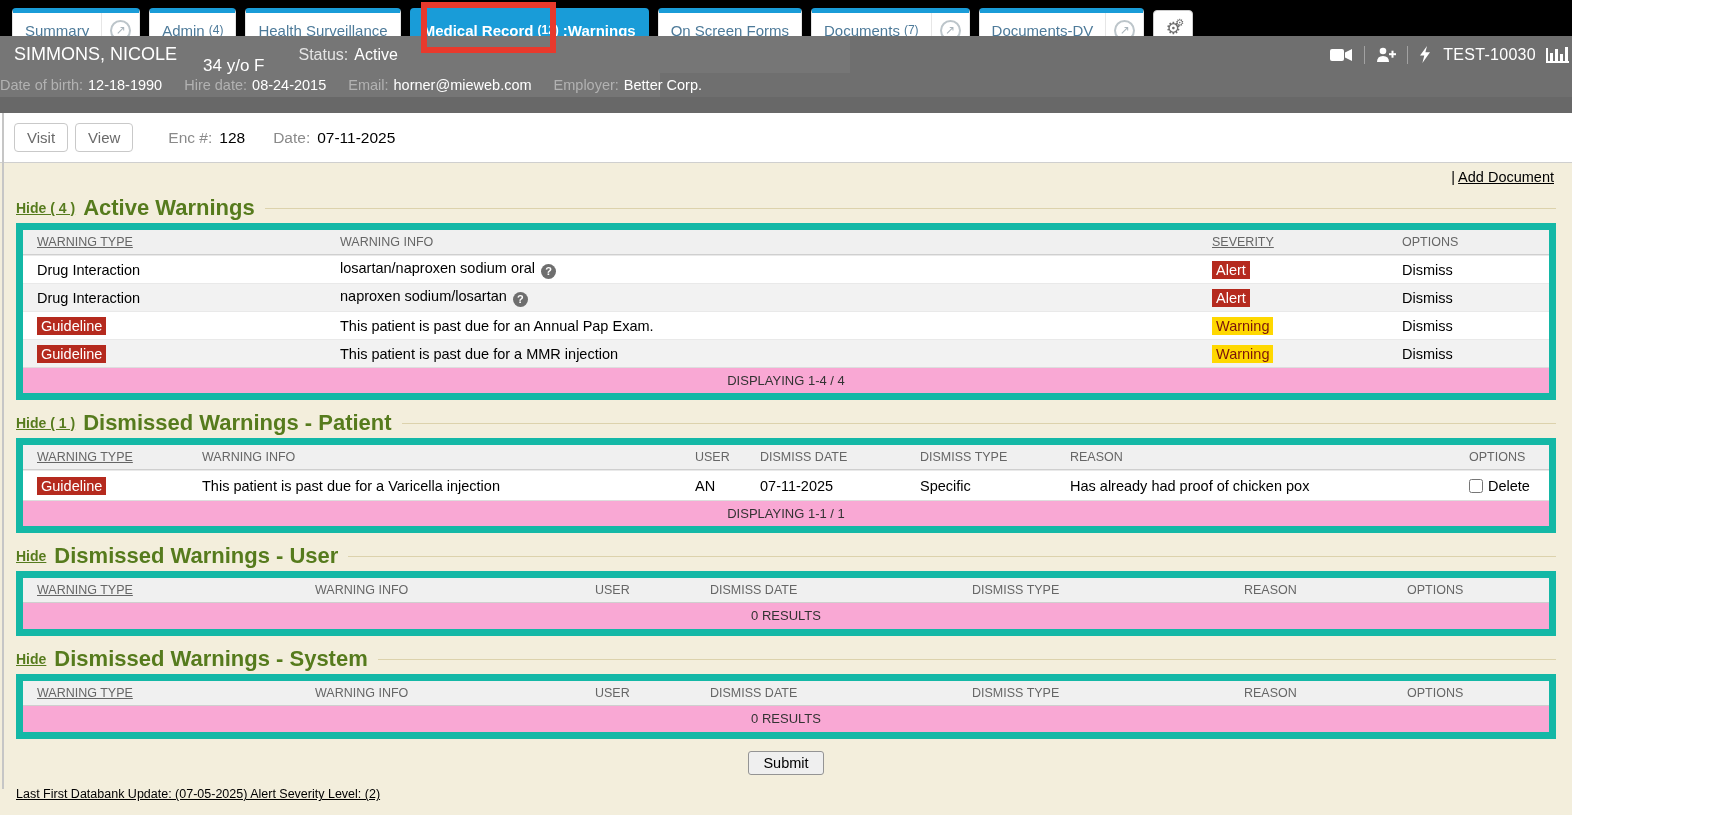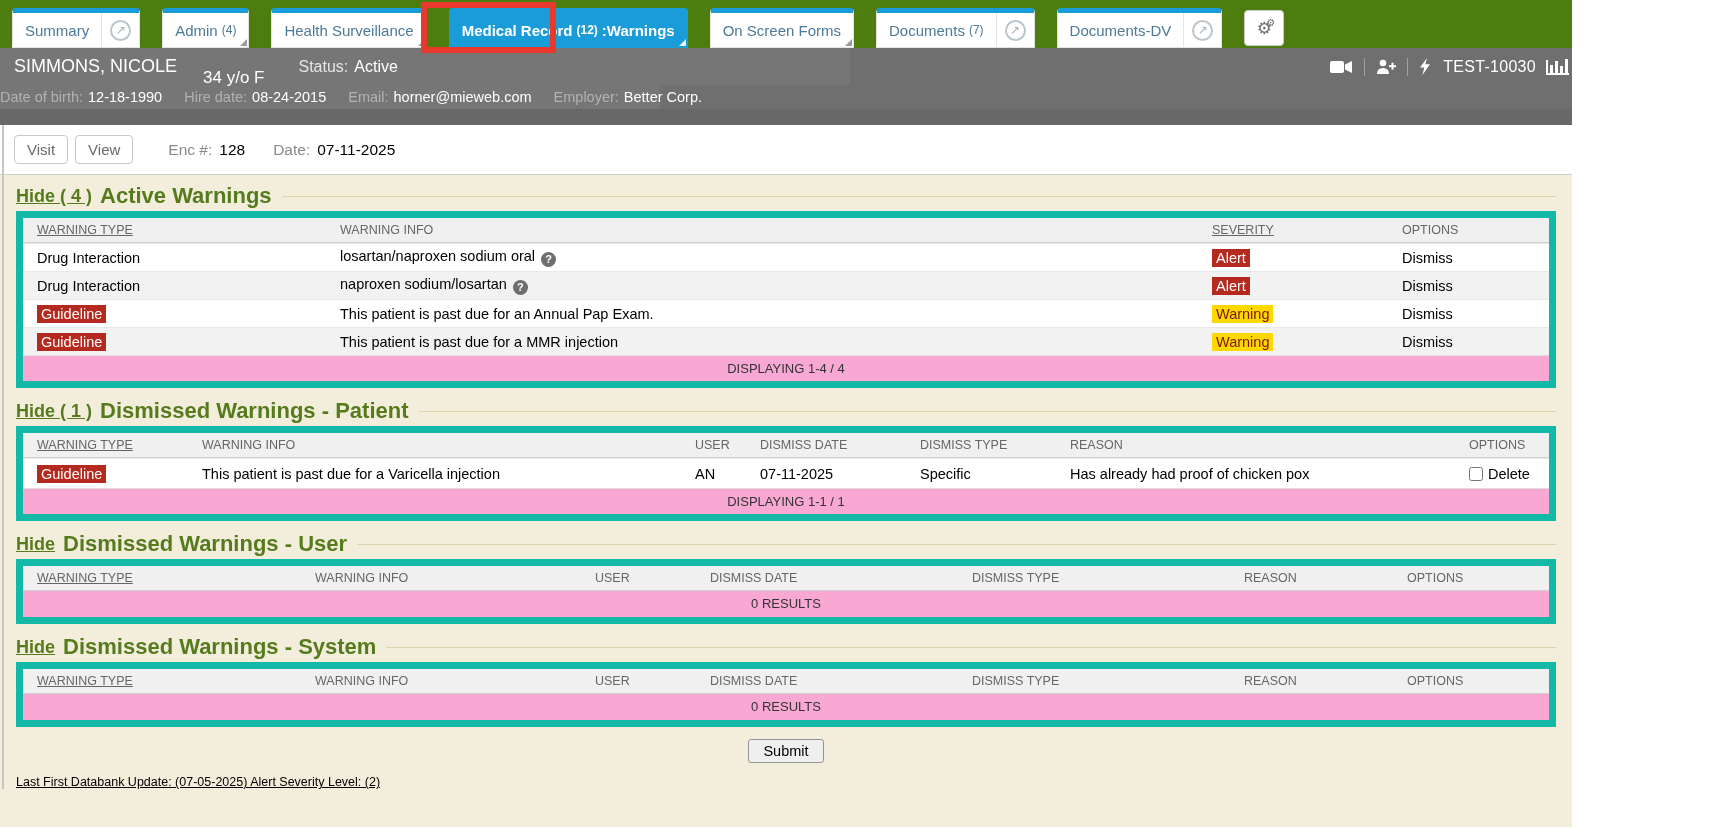--- a/index.html
+++ b/index.html
@@ -1,21 +1,21 @@
 <!DOCTYPE html>
 <html><head>
 <meta charset="utf-8">
 <style>
   * { box-sizing: border-box; margin: 0; padding: 0; }
   body { background:#fff; font-family:"Liberation Sans", sans-serif; }
   .app { position:relative; width:1572px; height:829px; background:#fff; overflow:hidden; }
   .win-edge { position:absolute; left:2px; top:52px; bottom:40px; width:2px; background:#c6c6c6; }
 
   
-  .tabbar { display:flex; align-items:flex-start; gap:22px; padding:8px 0 0 12px; height:48px; background:#4d7c0f; }
+  .tabbar { display:flex; align-items:flex-start; gap:9px; padding:8px 0 0 12px; height:36px; background:#000000; }
   .tab { position:relative; display:flex; align-items:stretch; height:40px; background:#fff;
          border:1px solid #e3e3e3; border-top:5px solid #199cd8; border-radius:4px 4px 0 0;
          color:#4d7a99; font-size:15px; cursor:pointer; white-space:nowrap; }
   .tab .lbl { display:flex; align-items:center; padding:0 12px; gap:4px; }
   .tab .cnt { font-size:12px; }
   .tab.active { background:#199cd8; border-color:#199cd8; color:#fff; font-weight:bold; }
   .popseg { display:flex; align-items:center; padding:0 8px; border-left:1px solid #e6e6e6; }
   .pop { width:21px; height:21px; border:2px solid #bcc5ca; border-radius:50%; color:#a9b4bb;
          display:flex; align-items:center; justify-content:center; font-size:12px; line-height:1; }
   .fold { position:absolute; right:1px; bottom:1px; width:0; height:0;
@@ -52,21 +52,21 @@
           padding:5px 12px; margin-right:7px; cursor:pointer; font-family:inherit; }
   .encrow .el { color:#8a8a8a; margin-left:28px; }
   .encrow .ev { color:#000; margin-left:7px; }
 
   
   .content { background:#f3eedc; padding:6px 16px 0; height:652px; }
   .adddoc { text-align:right; font-size:14.5px; color:#000; height:24px; padding-right:2px; }
   .adddoc .lnk { text-decoration:underline; color:#000; cursor:pointer; margin-left:3px; }
 
   .sechead { display:flex; align-items:center; height:30px; }
-  .hidelnk { color:#567b1d; font-size:18px; font-weight:bold; text-decoration:underline; cursor:pointer;
+  .hidelnk { color:#567b1d; font-size:14px; font-weight:bold; text-decoration:underline; cursor:pointer;
              margin-right:8px; white-space:nowrap; }
   .sectitle { color:#567b1d; font-size:22px; font-weight:bold; white-space:nowrap; }
   .secline { flex:1; border-top:1px solid #dcd2ac; margin-left:10px; }
 
   .tbl { background:#fff; border:7px solid #14b8a6; margin-bottom:8px; }
   .thead { display:flex; align-items:center; height:25px; background:#f0f0f0; color:#666;
            font-size:12.5px; border-bottom:1px solid #cfcfcf; }
   .thead .hc { padding-left:14px; white-space:nowrap; overflow:hidden; }
   .sort { text-decoration:underline; cursor:pointer; }
   .trow { display:flex; align-items:center; height:28px; font-size:14.5px; color:#000; border-top:1px solid #e9e9e9; }
@@ -232,20 +232,23 @@
   <div class="encrow">
     <button class="vbtn">Visit</button>
     <button class="vbtn">View</button>
     <span class="el">Enc #:</span>
     <span class="ev">128</span>
     <span class="el">Date:</span>
     <span class="ev">07-11-2025</span>
   </div>
 
   <div class="content">
+    <div class="adddoc">
+      <span>|</span><span class="lnk">Add Document</span>
+    </div>
 
     <div class="sechead">
       <span class="hidelnk">Hide ( 4 )</span>
       <span class="sectitle">Active Warnings</span>
       <span class="secline"></span>
     </div>
     <div class="tbl ta">
       <div class="thead">
         <span class="hc c1 sort">WARNING TYPE</span>
         <span class="hc c2">WARNING INFO</span>

